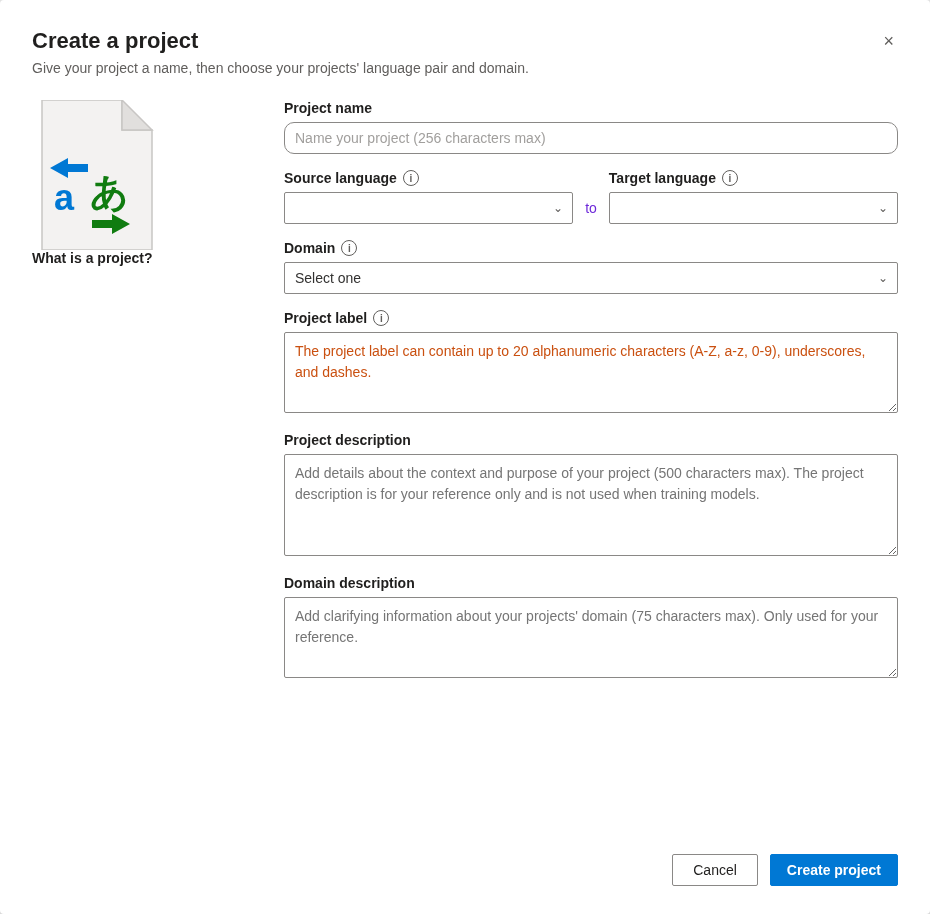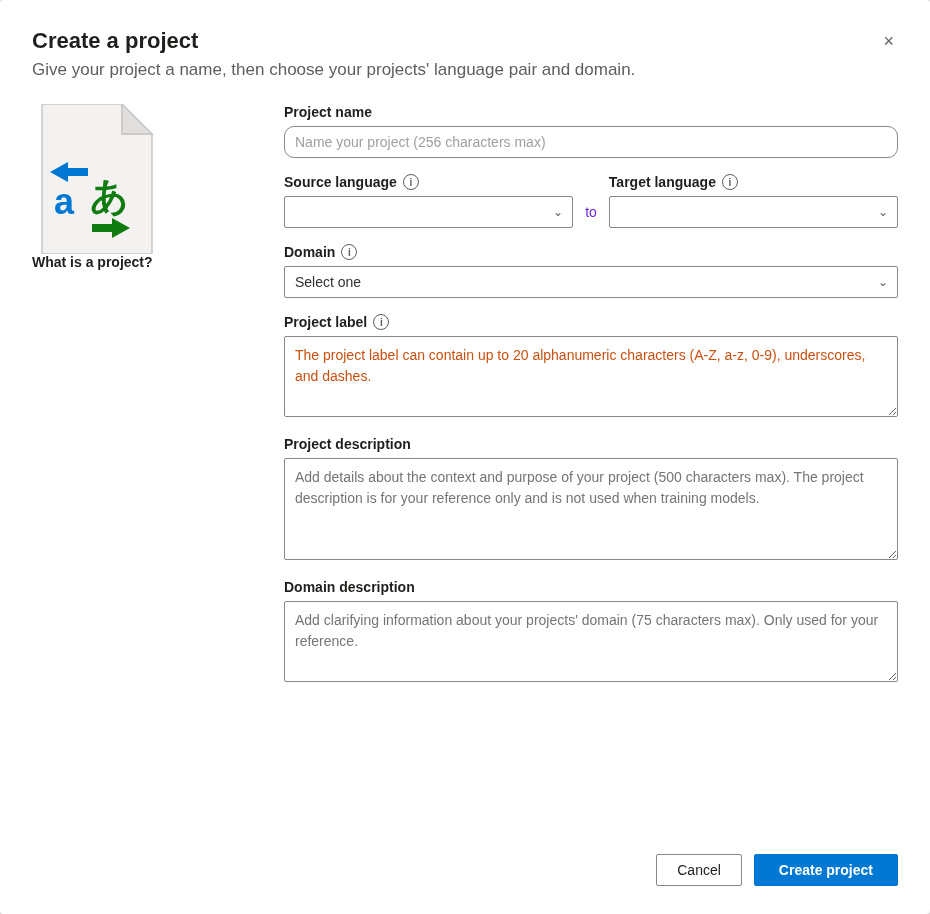--- a/index.html
+++ b/index.html
@@ -50,21 +50,21 @@
       cursor: pointer;
       padding: 4px;
       font-size: 18px;
       color: #605e5c;
       line-height: 1;
       border-radius: 2px;
     }
 
     .dialog-subtitle {
       color: #605e5c;
-      font-size: 17px;
+      font-size: 14px;
       margin-bottom: 24px;
     }
 
     .dialog-body {
       display: flex;
       gap: 32px;
       flex: 1;
     }
 
     .left-panel {
@@ -232,21 +232,21 @@
       font-size: 14px;
       cursor: pointer;
       color: #201f1e;
       font-weight: 400;
     }
 
     .btn-create {
       background: #0078d4;
       border: 1px solid #0078d4;
       border-radius: 2px;
-      padding: 7px 24px;
+      padding: 7px 16px;
       font-size: 14px;
       font-weight: 600;
       cursor: pointer;
       color: #fff;
     }
 
     
     .icon-container {
       width: 130px;
       height: 150px;

